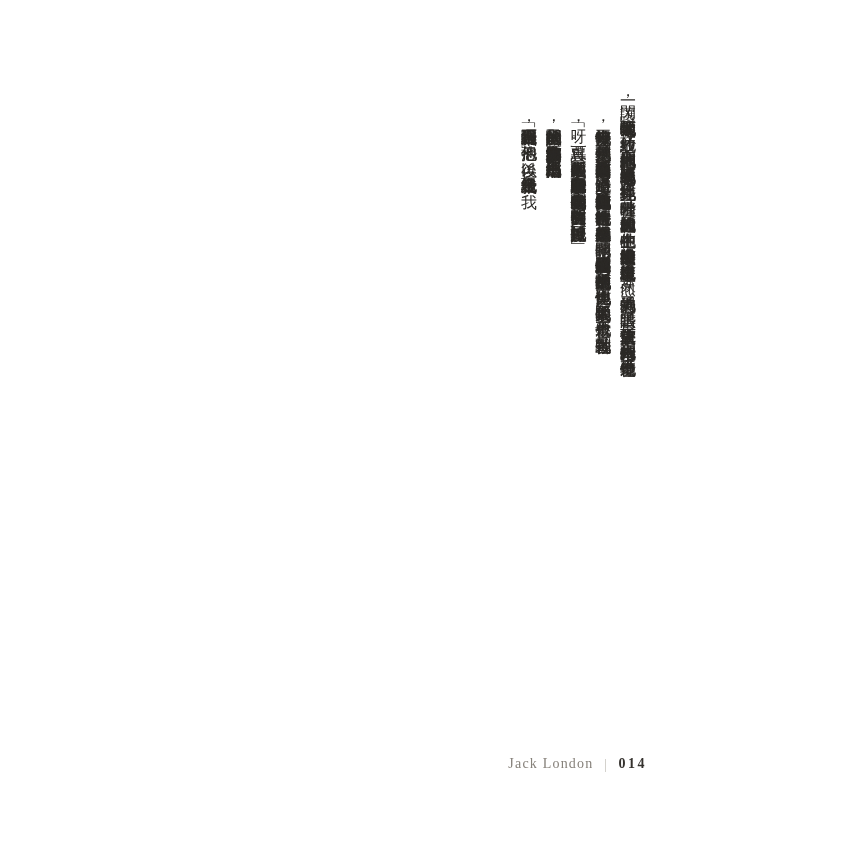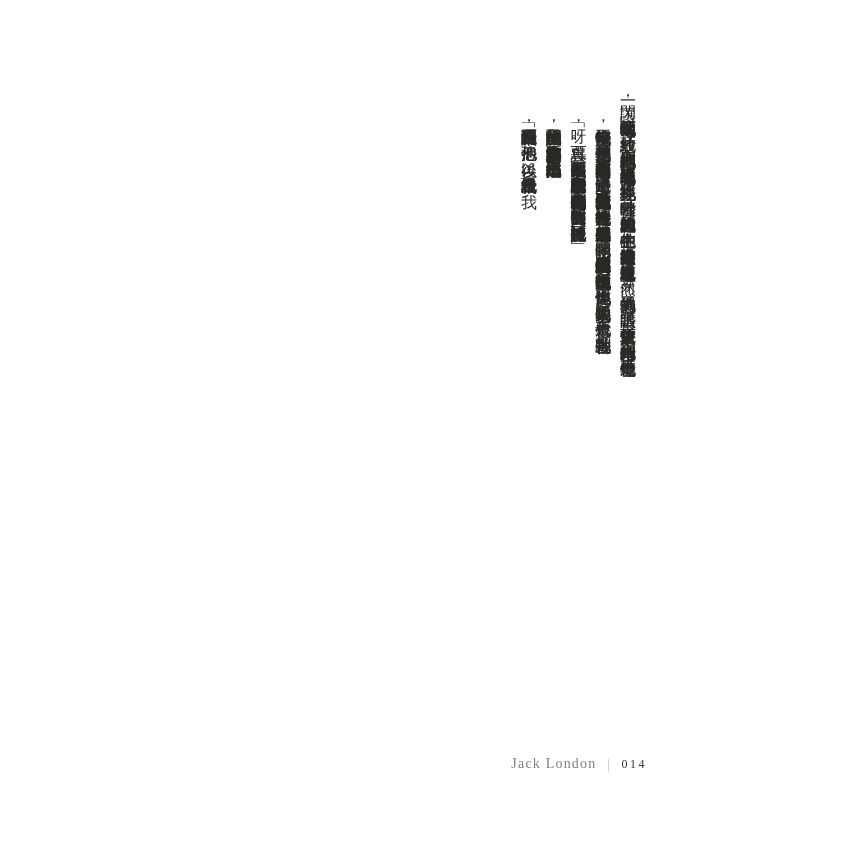--- a/index.html
+++ b/index.html
@@ -51,22 +51,22 @@
     letter-spacing: 1.2px;
   }
   .footer .divider {
     color: #b3aea6;
     font-size: 15px;
     font-weight: 400;
     transform: scaleX(0.7);
   }
   .footer .pagenum {
     color: #35322e;
-    font-size: 12px;
-    font-weight: 400;
+    font-size: 14px;
+    font-weight: 700;
     letter-spacing: 2.5px;
   }
 </style>
 </head>
 <body>
 
 <div class="page">
 
   <main class="text-block" id="paragraphs">
       <p class="para">一閃讓，便緊緊地扼住牠的喉嚨，並巧妙地一絞，把牠四腳朝天的摔到地上。而繩子毫不客氣地收緊起來，巴克狂亂地掙扎，舌頭吐出嘴外，巨大的胸膛枉然地起伏。在牠的一生中，從來沒有受過這樣無禮的待遇，也從來沒有這樣發怒過。然而，牠的力氣衰竭了，眼睛昏黑了，當火車依著旗號停下來，兩人把牠丟到行李車時，牠什麼也不知道了。</p>

